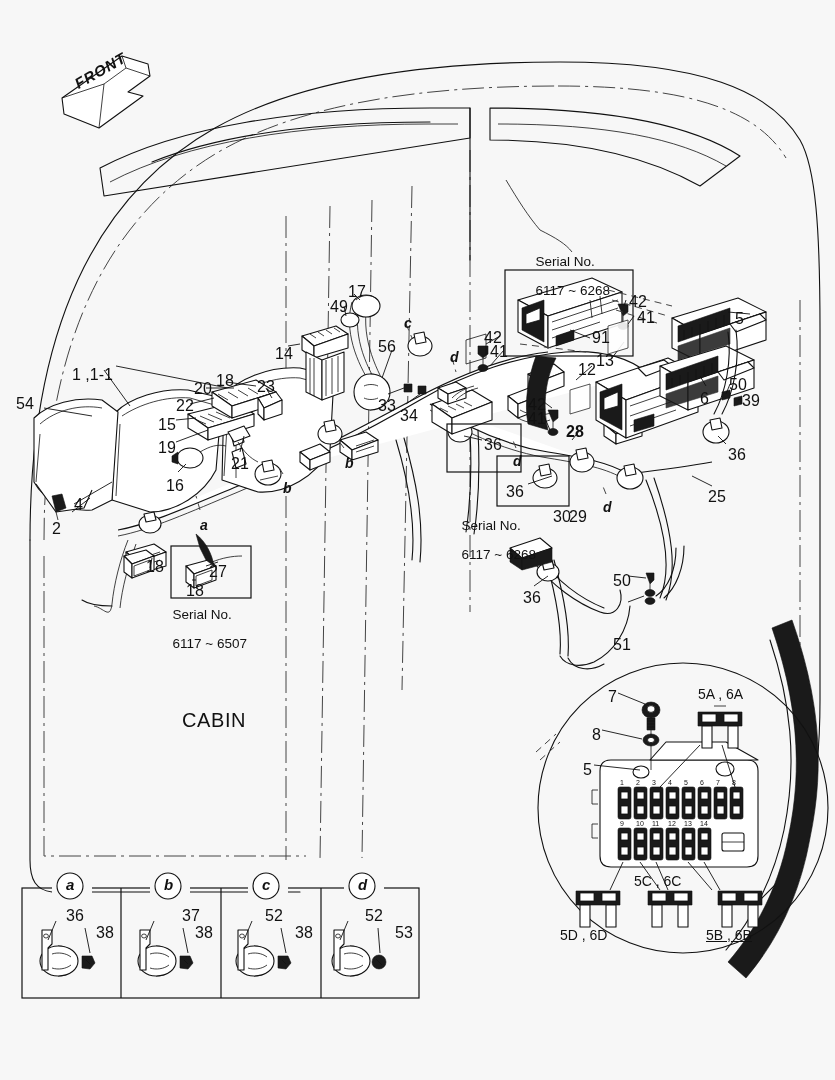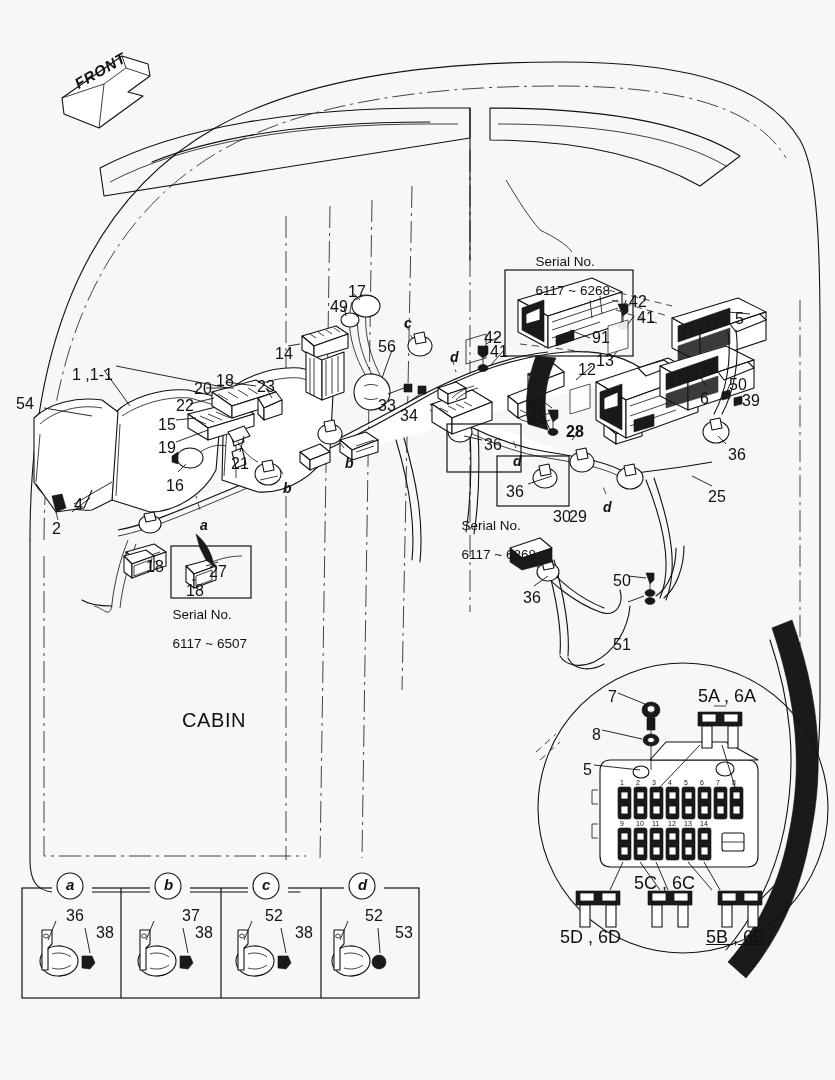--- a/index.html
+++ b/index.html
@@ -5,21 +5,21 @@
   html,body{margin:0;padding:0;background:#f7f7f7;}
   body{width:835px;height:1080px;position:relative;overflow:hidden;
        font-family:"Liberation Sans", sans-serif;color:#111;}
   #stage{position:absolute;left:0;top:0;width:835px;height:1080px;}
   svg#art{position:absolute;left:0;top:0;width:835px;height:1080px;}
   .lbl{position:absolute;font-family:"Liberation Sans",sans-serif;color:#111;
        white-space:pre;line-height:1.05;}
   .num{font-size:16px;}
   .ser{font-size:13.5px;text-align:left;}
   .cab{font-size:20px;letter-spacing:.6px;}
-  .fuse{font-size:18px;}
+  .fuse{font-size:14px;}
   .fuse-sm{font-size:7px;}
   .let{font-size:14px;font-style:italic;font-weight:bold;}
   .legletter{font-size:15px;font-weight:bold;font-style:italic;}
   .frontword{font-size:15px;font-weight:bold;font-style:italic;letter-spacing:1px;}
 </style>
 </head>
 <body>
 
 <div id="stage">
 

